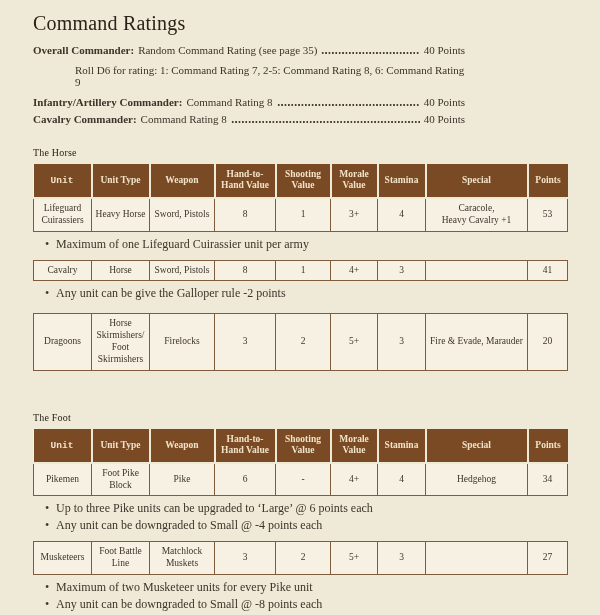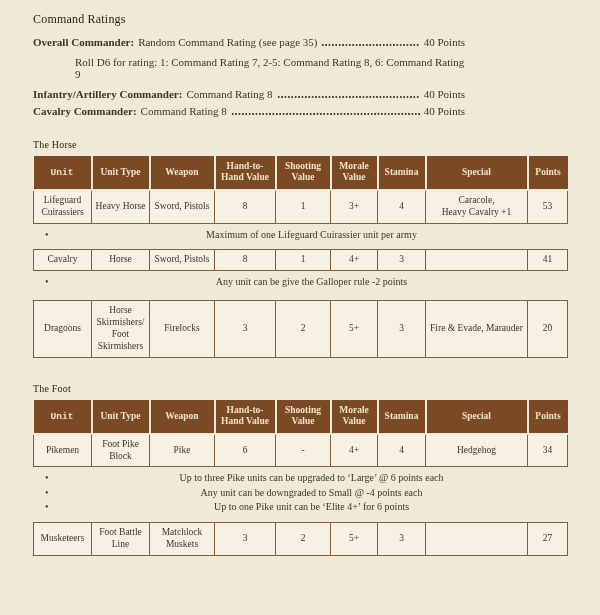--- a/index.html
+++ b/index.html
@@ -9,37 +9,37 @@
   *{box-sizing:border-box;}
   html,body{margin:0;padding:0;}
   body{
     width:600px;height:615px;overflow:hidden;
     background:var(--page_bg);
     font-family:"Liberation Serif","DejaVu Serif",serif;
     color:var(--text);
   }
   .page{padding:12px 33px 0 33px;}
 
-  h1.doc-title{font-size:12px;font-weight:400;color:var(--heading_text);margin:0 0 9px 0;letter-spacing:0.2px;}
+  h1.doc-title{font-size:20px;font-weight:400;color:var(--heading_text);margin:0 0 9px 0;letter-spacing:0.2px;}
   h2.sec-title{font-size:10px;font-weight:400;color:var(--heading_text);margin:0 0 6px 0;letter-spacing:0.2px;}
 
   .cmd{width:432px;font-size:11px;}
   .cmd-line{display:flex;align-items:flex-end;margin-bottom:5px;justify-content:space-between;}
   .cmd-label{font-weight:bold;margin-right:4px;white-space:nowrap;}
   .cmd-text{white-space:nowrap;}
   .leader{
     flex:1;height:4px;margin:0 4px 1px 4px;
     background-image:radial-gradient(circle,#4a4036 0.7px,transparent 0.95px);
     background-size:3.4px 4px;background-repeat:repeat-x;background-position:left bottom;
   }
   .cmd-points{white-space:nowrap;}
   .cmd-sub{font-size:11px;margin:8px 0 8px 42px;}
 
   .sec-horse{margin-top:22px;}
-  .sec-foot{margin-top:25px;}
+  .sec-foot{margin-top:41px;}
 
   table.unit-table{
     width:534px;table-layout:fixed;border-collapse:collapse;
     background:var(--cell_bg);
   }
   table.unit-table col.c0{width:58px;} table.unit-table col.c1{width:58px;}
   table.unit-table col.c2{width:65px;} table.unit-table col.c3{width:61px;}
   table.unit-table col.c4{width:55px;} table.unit-table col.c5{width:47px;}
   table.unit-table col.c6{width:48px;} table.unit-table col.c7{width:102px;}
   table.unit-table col.c8{width:40px;}
@@ -52,21 +52,21 @@
   }
   table.unit-table th:first-child{border-left:0;font-family:Liberation Mono, monospace;}
   table.unit-table th:last-child{border-right:0;}
   table.unit-table td{
     border:1px solid var(--border);
     font-size:9.5px;line-height:1.25;color:var(--text);
     padding:4px 2px;text-align:center;vertical-align:middle;white-space:pre-line;
   }
   table.gap-top{margin-top:12px;}
 
-  ul.notes{list-style:none;margin:5px 0 8px 12px;padding:0;font-size:10px;text-align:center;}
+  ul.notes{list-style:none;margin:5px 0 8px 12px;padding:0;font-size:12px;}
   ul.notes li{position:relative;padding-left:11px;margin-bottom:2px;line-height:1.25;}
   ul.notes li::before{content:"\2022";position:absolute;left:0;top:0;}
 </style>
 </head>
 <body>
 
 <div class="page">
 
   <h1 class="doc-title">Command Ratings</h1>
 
@@ -245,21 +245,20 @@
           <td>4+</td>
           <td>4</td>
           <td>Hedgehog</td>
           <td>34</td>
         </tr>
       </tbody>
     </table>
     <ul class="notes">
       <li>Up to three Pike units can be upgraded to ‘Large’ @ 6 points each</li>
       <li>Any unit can be downgraded to Small @ -4 points each</li>
-      <li>Up to one Pike unit can be ‘Elite 4+’ for 6 points</li>
     </ul>
 
     <table class="unit-table">
       <colgroup>
           <col class="c0">
           <col class="c1">
           <col class="c2">
           <col class="c3">
           <col class="c4">
           <col class="c5">
@@ -276,16 +275,20 @@
 Muskets</td>
           <td>3</td>
           <td>2</td>
           <td>5+</td>
           <td>3</td>
           <td></td>
           <td>27</td>
         </tr>
       </tbody>
     </table>
+    <ul class="notes">
+      <li>Maximum of two Musketeer units for every Pike unit</li>
+      <li>Any unit can be downgraded to Small @ -8 points each</li>
+    </ul>
 
   </div>
 
 </div>
 
 </body></html>

